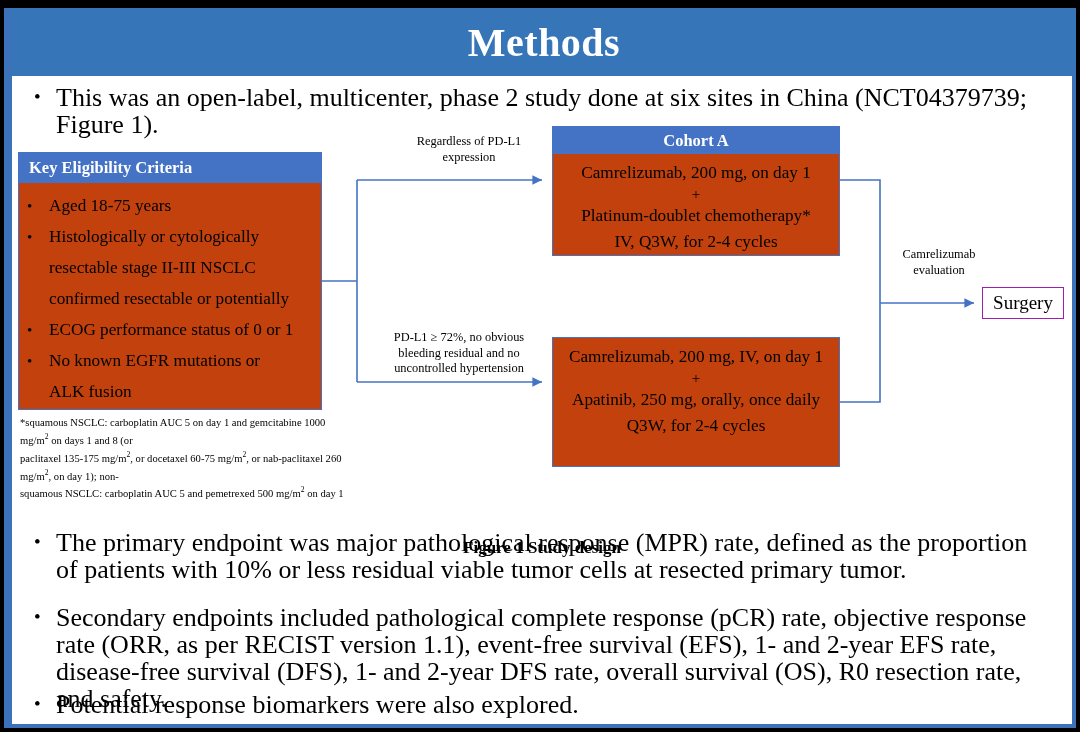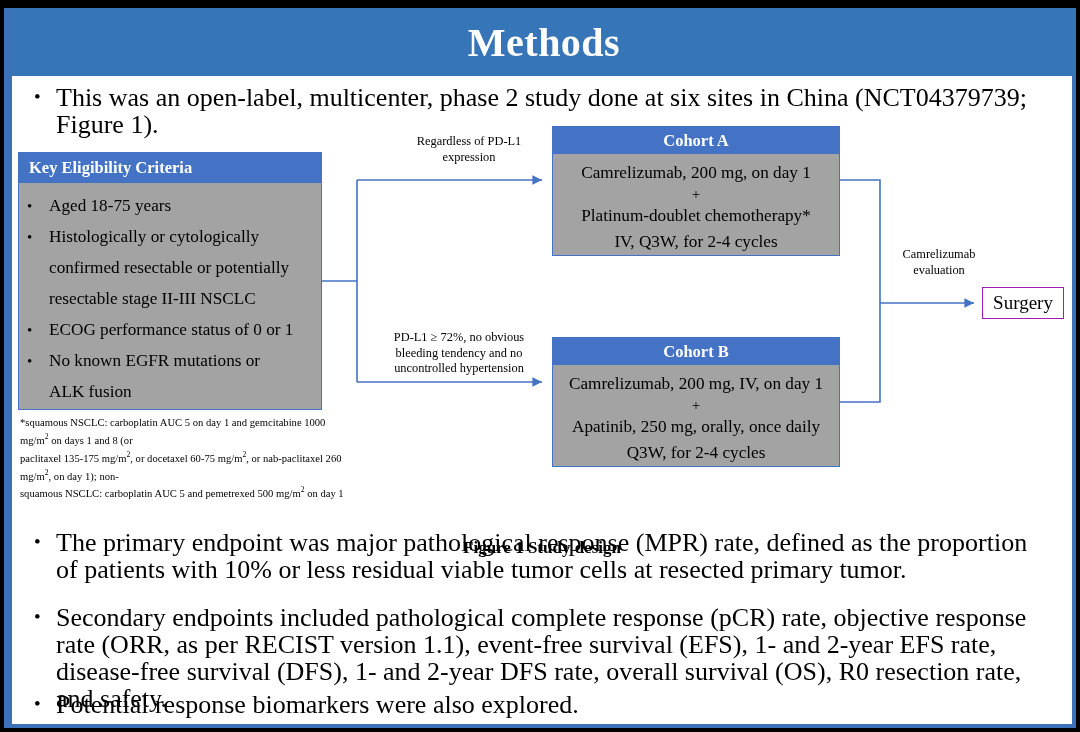--- a/index.html
+++ b/index.html
@@ -16,21 +16,21 @@
   #canvas{position:absolute;left:8px;top:68px;width:1060px;height:648px;background:#fff;}
 
   
   .bullet{position:absolute;display:flex;}
   .bullet .dot{width:22px;flex:0 0 22px;font-size:19px;line-height:26px;text-align:left;}
   .bullet .tx{font-size:26px;line-height:27px;color:#000;text-align:left;}
 
   
   #diagram{position:absolute;left:0;top:44px;width:1060px;height:420px;}
 
-  .box{position:absolute;box-sizing:border-box;background:#a3a3a3;border:1px solid #4472c4;}
+  .box{position:absolute;box-sizing:border-box;background:#c2410c;border:1px solid #4472c4;}
   .box .hd{background:#4472c4;color:#fff;font-weight:bold;text-align:center;
            font-family:"Liberation Serif",serif;}
   .box .bd{color:#000;}
 
   
   #elig{left:6px;top:32px;width:304px;height:258px;}
   #elig .hd{font-size:16.5px;height:30px;line-height:30px;text-align:left;padding-left:10px;}
   #elig .bd{padding:8px 6px 4px 8px;}
   .ebul{display:flex;margin-bottom:1px;}
   .ebul .d{flex:0 0 22px;font-size:15px;line-height:30px;}
@@ -110,25 +110,25 @@
             <div class="ebul">
               <div class="d">•</div>
               <div class="t">Aged 18-75 years</div>
             </div>
             <div class="ebul">
               <div class="d">•</div>
               <div class="t">Histologically or cytologically</div>
             </div>
             <div class="ebul">
               <div class="d"></div>
+              <div class="t">resectable stage II-III  NSCLC</div>
+            </div>
+            <div class="ebul">
+              <div class="d"></div>
               <div class="t">confirmed resectable or potentially</div>
-            </div>
-            <div class="ebul">
-              <div class="d"></div>
-              <div class="t">resectable stage II-III  NSCLC</div>
             </div>
             <div class="ebul">
               <div class="d">•</div>
               <div class="t">ECOG performance status of 0 or 1</div>
             </div>
             <div class="ebul">
               <div class="d">•</div>
               <div class="t">No known EGFR mutations or</div>
             </div>
             <div class="ebul">
@@ -148,36 +148,35 @@
           <div class="hd">Cohort A</div>
           <div class="bd">
             <div>Camrelizumab, 200 mg, on day 1</div>
             <div class="plus">+</div>
             <div>Platinum-doublet chemotherapy*</div>
             <div>IV, Q3W, for 2-4 cycles</div>
           </div>
         </div>
 
         <div class="box cohort" id="cohB">
-          <div class="hd">Cohort B</div>
           <div class="bd">
             <div>Camrelizumab, 200 mg, IV, on day 1</div>
             <div class="plus">+</div>
             <div>Apatinib, 250 mg, orally, once daily</div>
             <div>Q3W, for 2-4 cycles</div>
           </div>
         </div>
 
         <div class="albl" id="lblA">
           <div>Regardless of PD-L1</div>
           <div>expression</div>
         </div>
         <div class="albl" id="lblB">
           <div>PD-L1 ≥ 72%, no obvious</div>
-          <div>bleeding tendency and no</div>
+          <div>bleeding residual and no</div>
           <div>uncontrolled hypertension</div>
         </div>
         <div class="albl" id="lblR">
           <div>Camrelizumab</div>
           <div>evaluation</div>
         </div>
 
         <div id="surgery">Surgery</div>
 
         <div id="figcap">Figure 1 Study design</div>

